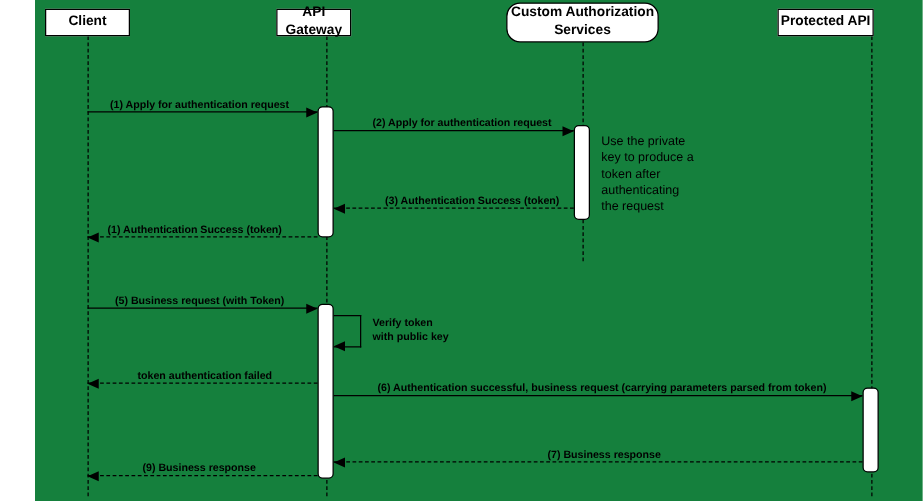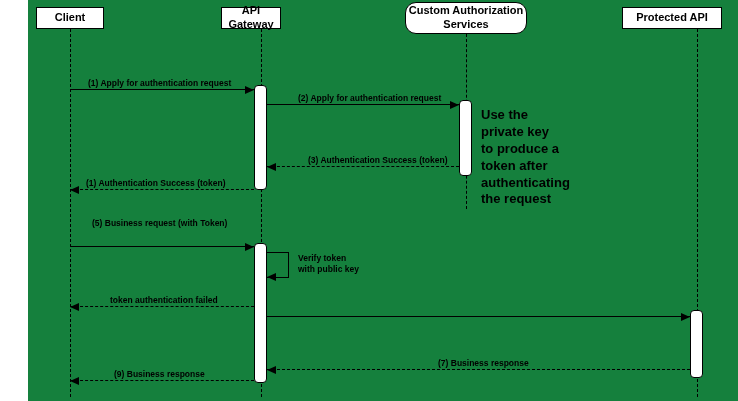--- a/index.html
+++ b/index.html
@@ -55,22 +55,22 @@
   .label {
     position: absolute;
     font-size: 8.5px;
     font-weight: 600;
     white-space: nowrap;
     z-index: 4;
   }
   .label.multi { white-space: pre-line; line-height: 1.3; }
   .note-text {
     position: absolute;
-    font-size: 13px;
-    font-weight: 700;
+    font-size: 10px;
+    font-weight: 400;
     line-height: 1.3;
     z-index: 4;
   }
   .selfloop {
     position: absolute;
     border: 1.5px solid #000;
     border-left: none;
     background: transparent;
     z-index: 3;
   }
@@ -96,21 +96,21 @@
   <div class="participant" style="left:8px; top:7px; width:68px; height:22px;">
     <span>Client</span>
   </div>
   <div class="participant" style="left:193px; top:7px; width:60px; height:22px;">
     <span>API Gateway</span>
   </div>
   <div class="participant" style="left:377px; top:2px; width:122px; height:32px;border-radius:11px;">
     <span>Custom Authorization
 Services</span>
   </div>
-  <div class="participant" style="left:594px; top:7px; width:100px; height:22px;justify-content:center;">
+  <div class="participant" style="left:594px; top:7px; width:77px; height:22px;justify-content:center;">
     <span>Protected API</span>
   </div>
 
   <div class="activation" style="left:226px; top:85px; height:105px;"></div>
   <div class="activation" style="left:431px; top:100px; height:76px;"></div>
   <div class="activation" style="left:226px; top:243px; height:140px;"></div>
   <div class="activation" style="left:662px; top:310px; height:68px;"></div>
 
   <div class="msg to-right" style="left:42px; top:89px; width:184px;">
     <div class="line"></div>
@@ -135,37 +135,38 @@
   <div class="msg dashed to-left" style="left:42px; top:189px; width:184px;">
     <div class="line"></div>
     <div class="head"></div>
   </div>
   <div class="label" style="left:58px; top:178px;">(1) Authentication Success (token)</div>
 
   <div class="msg to-right" style="left:42px; top:246px; width:184px;">
     <div class="line"></div>
     <div class="head"></div>
   </div>
-  <div class="label" style="left:64px; top:218px;">(5) Business request (with Token)</div>
+  <div class="label" style="left:64px; top:235px;">(5) Business request (with Token)</div>
 
   <div class="selfloop" style="left:239px; top:252px; width:22px; height:26px;"></div>
   <div class="selfhead" style="left:239px; top:273px;"></div>
   <div class="label multi" style="left:270px; top:253px;">Verify token
 with public key</div>
 
   <div class="msg dashed to-left" style="left:42px; top:306px; width:184px;">
     <div class="line"></div>
     <div class="head"></div>
   </div>
   <div class="label" style="left:82px; top:295px;">token authentication failed</div>
 
   <div class="msg to-right" style="left:239px; top:316px; width:423px;">
     <div class="line"></div>
     <div class="head"></div>
   </div>
+  <div class="label" style="left:274px; top:305px;">(6) Authentication successful, business request (carrying parameters parsed from token)</div>
 
   <div class="msg dashed to-left" style="left:239px; top:369px; width:423px;">
     <div class="line"></div>
     <div class="head"></div>
   </div>
   <div class="label" style="left:410px; top:358px;">(7) Business response</div>
 
   <div class="msg dashed to-left" style="left:42px; top:380px; width:184px;">
     <div class="line"></div>
     <div class="head"></div>

